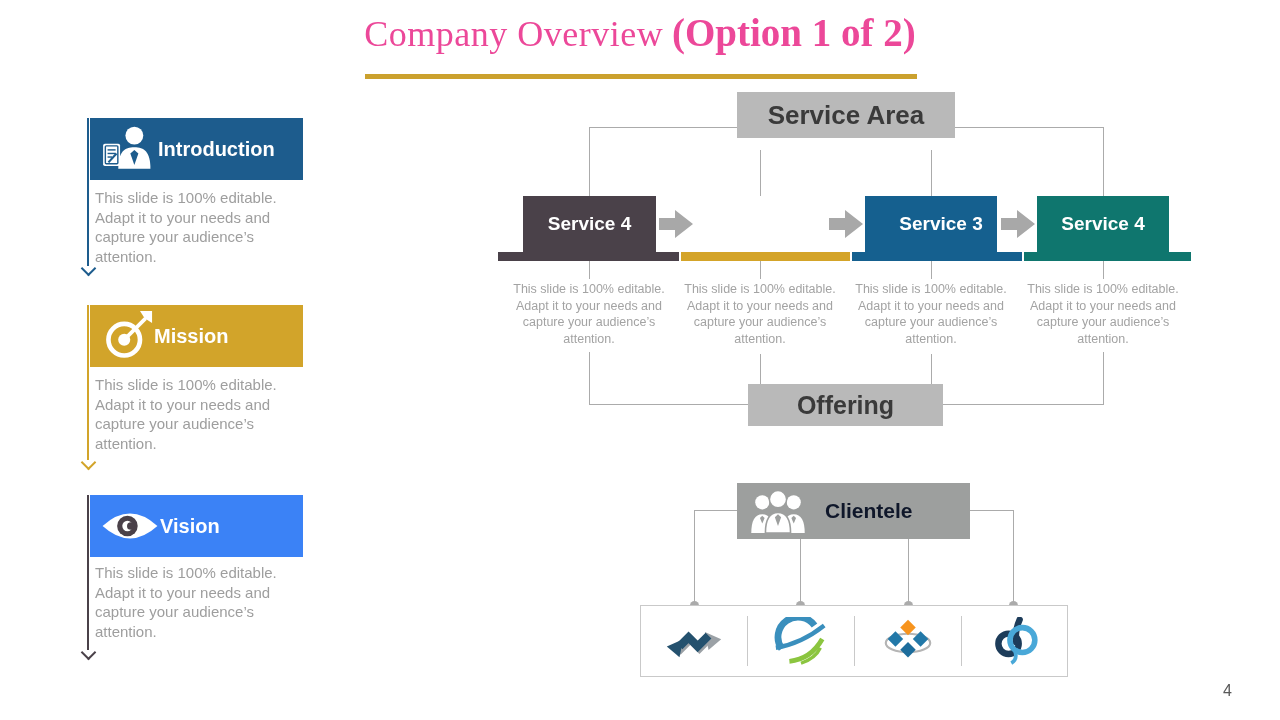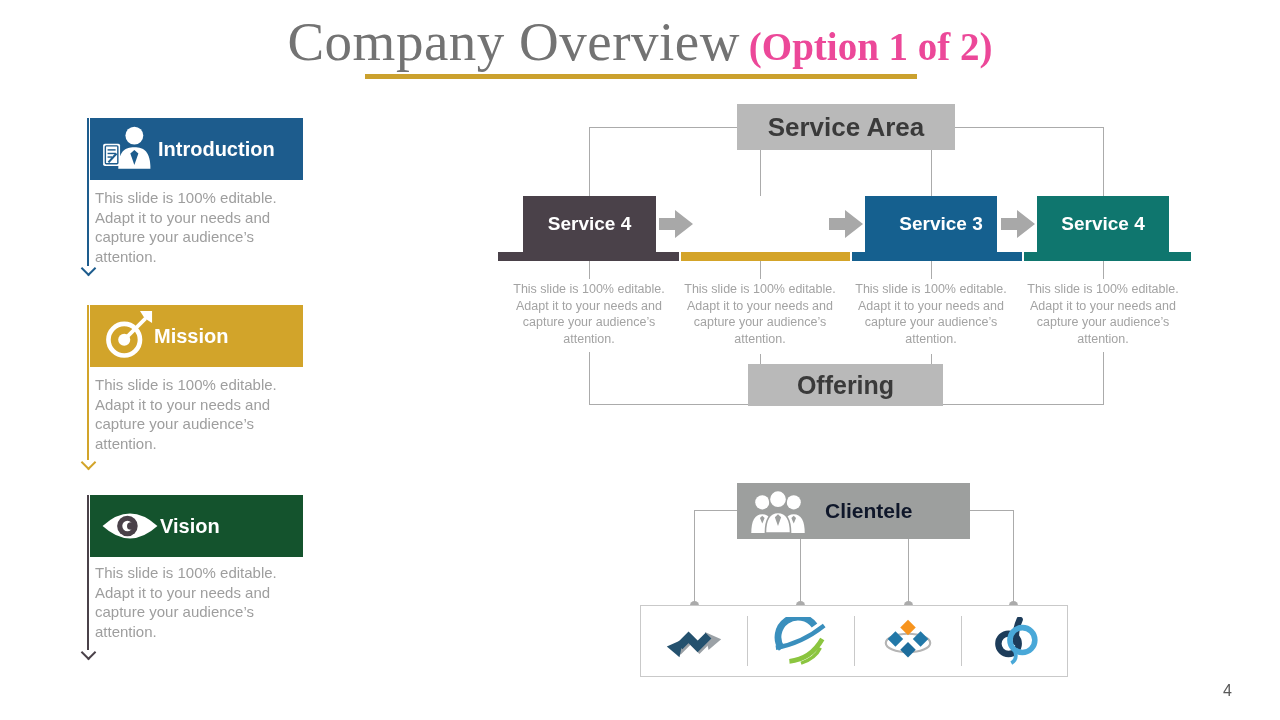--- a/index.html
+++ b/index.html
@@ -5,31 +5,31 @@
   * { margin:0; padding:0; box-sizing:border-box; }
   html,body { background:#e8e8e8; }
   .slide {
     position:relative; width:1280px; height:720px; background:#ffffff;
     font-family:"Liberation Sans", sans-serif; overflow:hidden;
   }
 
   
   .title-wrap { position:absolute; top:10px; left:0; width:1280px; text-align:center; }
   .title-main { font-family:"Liberation Serif", serif; font-weight:normal;
-    font-size:55px; color:#737373; letter-spacing:0.5px; }
+    font-size:36px; color:#ec4899; letter-spacing:0.5px; }
   .title-suffix { font-family:"Liberation Serif", serif; font-size:39px; color:#ec4899; }
   .title-underline { position:absolute; left:365px; top:74px; width:552px; height:5px; background:#cba12e; }
 
   
   .side-head { position:absolute; left:90px; width:213px; height:62px;
     display:flex; align-items:center; padding-left:10px; }
   .side-head .label { color:#ffffff; font-weight:bold; font-size:20px; margin-left:0; }
   .bg-intro { background:#1d5c8d; }
   .bg-mission { background:#d2a42a; }
-  .bg-vision { background:#14532d; }
+  .bg-vision { background:#3b82f6; }
   .side-desc { position:absolute; left:95px; width:204px; font-size:15px;
     line-height:19.5px; color:#9e9e9e; }
   .varrow { position:absolute; left:87px; width:2px; }
   .varrow::after { content:""; position:absolute; left:-4px; bottom:-8px; width:9px; height:9px;
     border-left:2px solid; border-bottom:2px solid; transform:rotate(-45deg); }
   .va-intro { background:#1d5c8d; } .va-intro::after { border-color:#1d5c8d; }
   .va-mission { background:#d2a42a; } .va-mission::after { border-color:#d2a42a; }
   .va-vision { background:#4a4149; } .va-vision::after { border-color:#4a4149; }
 
   
@@ -106,21 +106,21 @@
     <svg width="60" height="40" viewBox="0 0 70 44">
       <path d="M3,22 Q35,-7 67,22 Q35,51 3,22 Z" fill="#fff"></path>
       <circle cx="32" cy="22" r="12" fill="#4a4149"></circle>
       <circle cx="32" cy="22" r="6" fill="#fff"></circle>
       <circle cx="36" cy="22" r="4.5" fill="#4a4149"></circle>
     </svg>
     <span class="label">Vision</span>
   </div>
   <p class="side-desc" style="top:563px;">This slide is 100% editable. Adapt it to your needs and capture your audience’s attention.</p>
 
-  <div class="gray-header" style="left:737px; top:104px; width:218px; height:46px; font-size:26px;">
+  <div class="gray-header" style="left:737px; top:92px; width:218px; height:46px; font-size:26px;">
     <span>Service Area</span>
   </div>
   <div class="line" style="left:589px; top:127px; width:148px; height:1px;"></div>
   <div class="line" style="left:955px; top:127px; width:148px; height:1px;"></div>
   <div class="line" style="left:589px; top:127px; width:1px; height:69px;"></div>
   <div class="line" style="left:760px; top:150px; width:1px; height:46px;"></div>
   <div class="line" style="left:931px; top:150px; width:1px; height:46px;"></div>
   <div class="line" style="left:1103px; top:127px; width:1px; height:69px;"></div>
 
   <div class="svc-box bg-s1" style="left:523px; width:133px;">
@@ -157,21 +157,21 @@
   <p class="svc-desc" style="left:674px;">This slide is 100% editable. Adapt it to your needs and capture your audience’s attention.</p>
   <p class="svc-desc" style="left:845px;">This slide is 100% editable. Adapt it to your needs and capture your audience’s attention.</p>
   <p class="svc-desc" style="left:1017px;">This slide is 100% editable. Adapt it to your needs and capture your audience’s attention.</p>
 
   <div class="line" style="left:589px; top:352px; width:1px; height:52px;"></div>
   <div class="line" style="left:1103px; top:352px; width:1px; height:52px;"></div>
   <div class="line" style="left:760px; top:354px; width:1px; height:30px;"></div>
   <div class="line" style="left:931px; top:354px; width:1px; height:30px;"></div>
   <div class="line" style="left:589px; top:404px; width:159px; height:1px;"></div>
   <div class="line" style="left:943px; top:404px; width:161px; height:1px;"></div>
-  <div class="gray-header" style="left:748px; top:364px; width:195px; height:42px; font-size:25px;">
+  <div class="gray-header" style="left:748px; top:384px; width:195px; height:42px; font-size:25px;">
     <span>Offering</span>
   </div>
 
   <div class="clientele-box">
     <svg width="66" height="48" viewBox="0 0 84 58">
       <circle cx="22" cy="18" r="9" fill="#fff"></circle>
       <path d="M8,57 Q8,33 22,33 Q36,33 36,57 Z" fill="#fff"></path>
       <circle cx="62" cy="18" r="9" fill="#fff"></circle>
       <path d="M48,57 Q48,33 62,33 Q76,33 76,57 Z" fill="#fff"></path>
       <polygon points="22,35 19,38 22,45 25,38" fill="#9d9f9e"></polygon>

